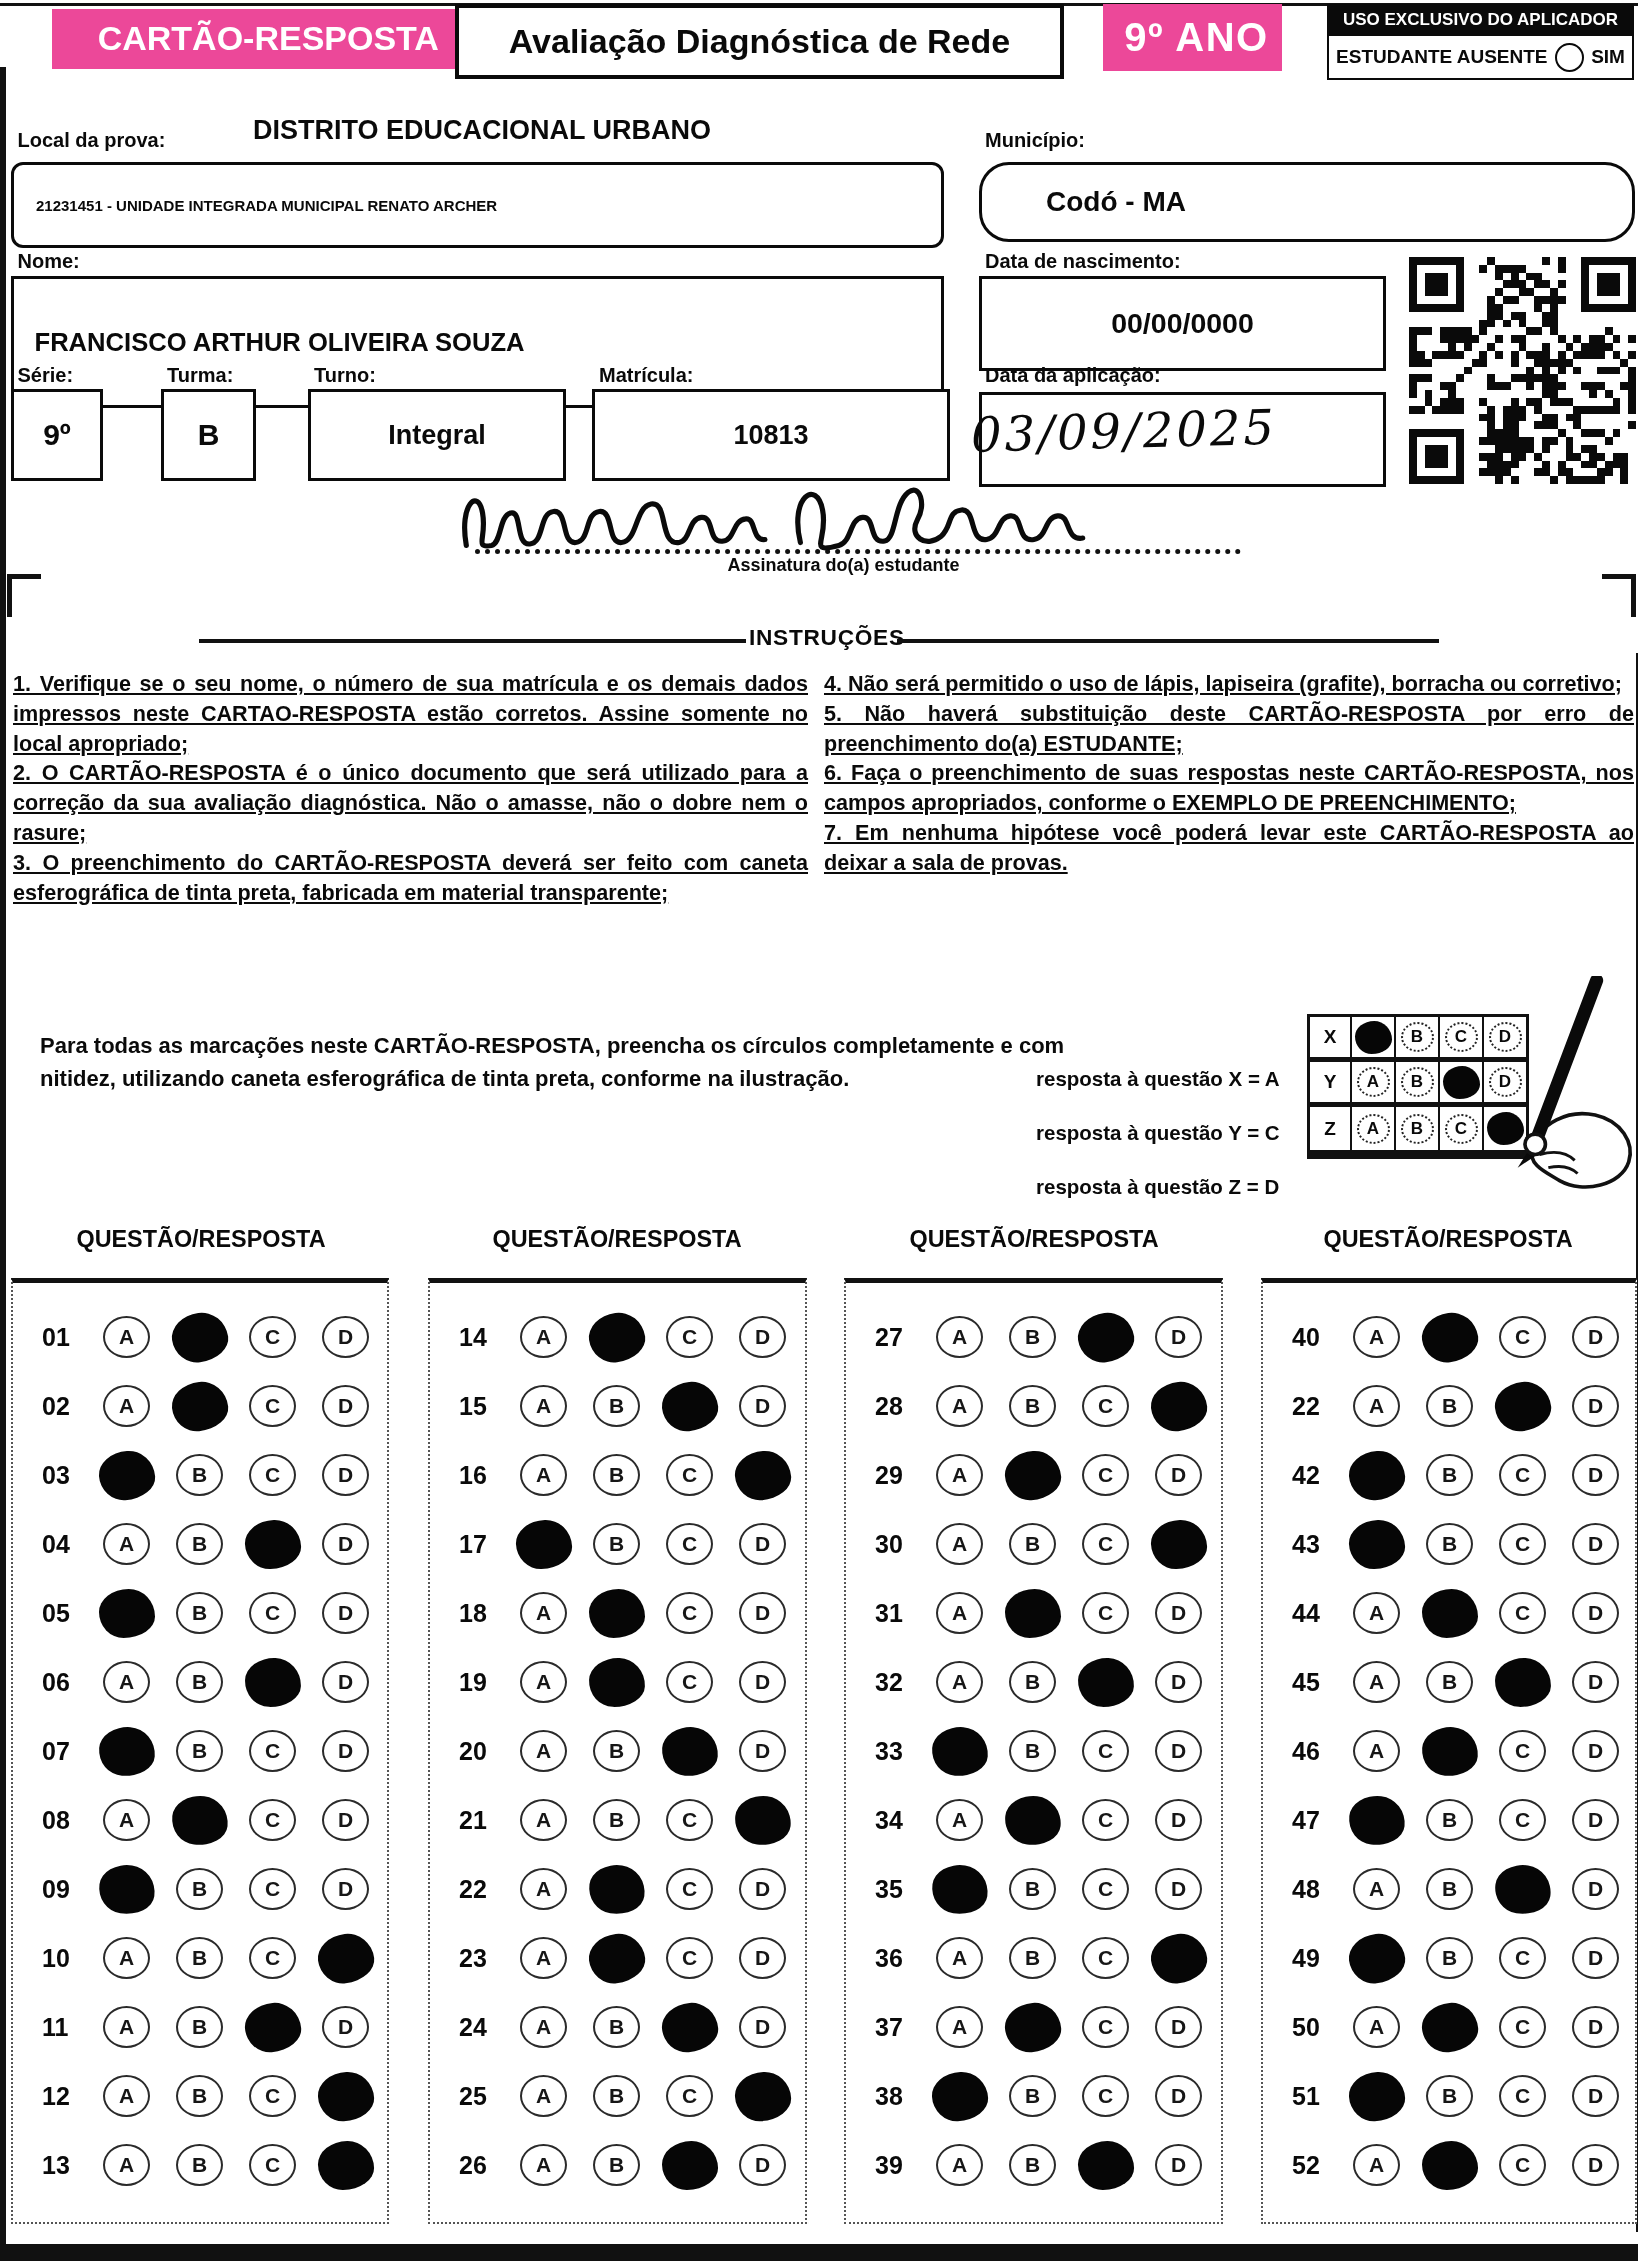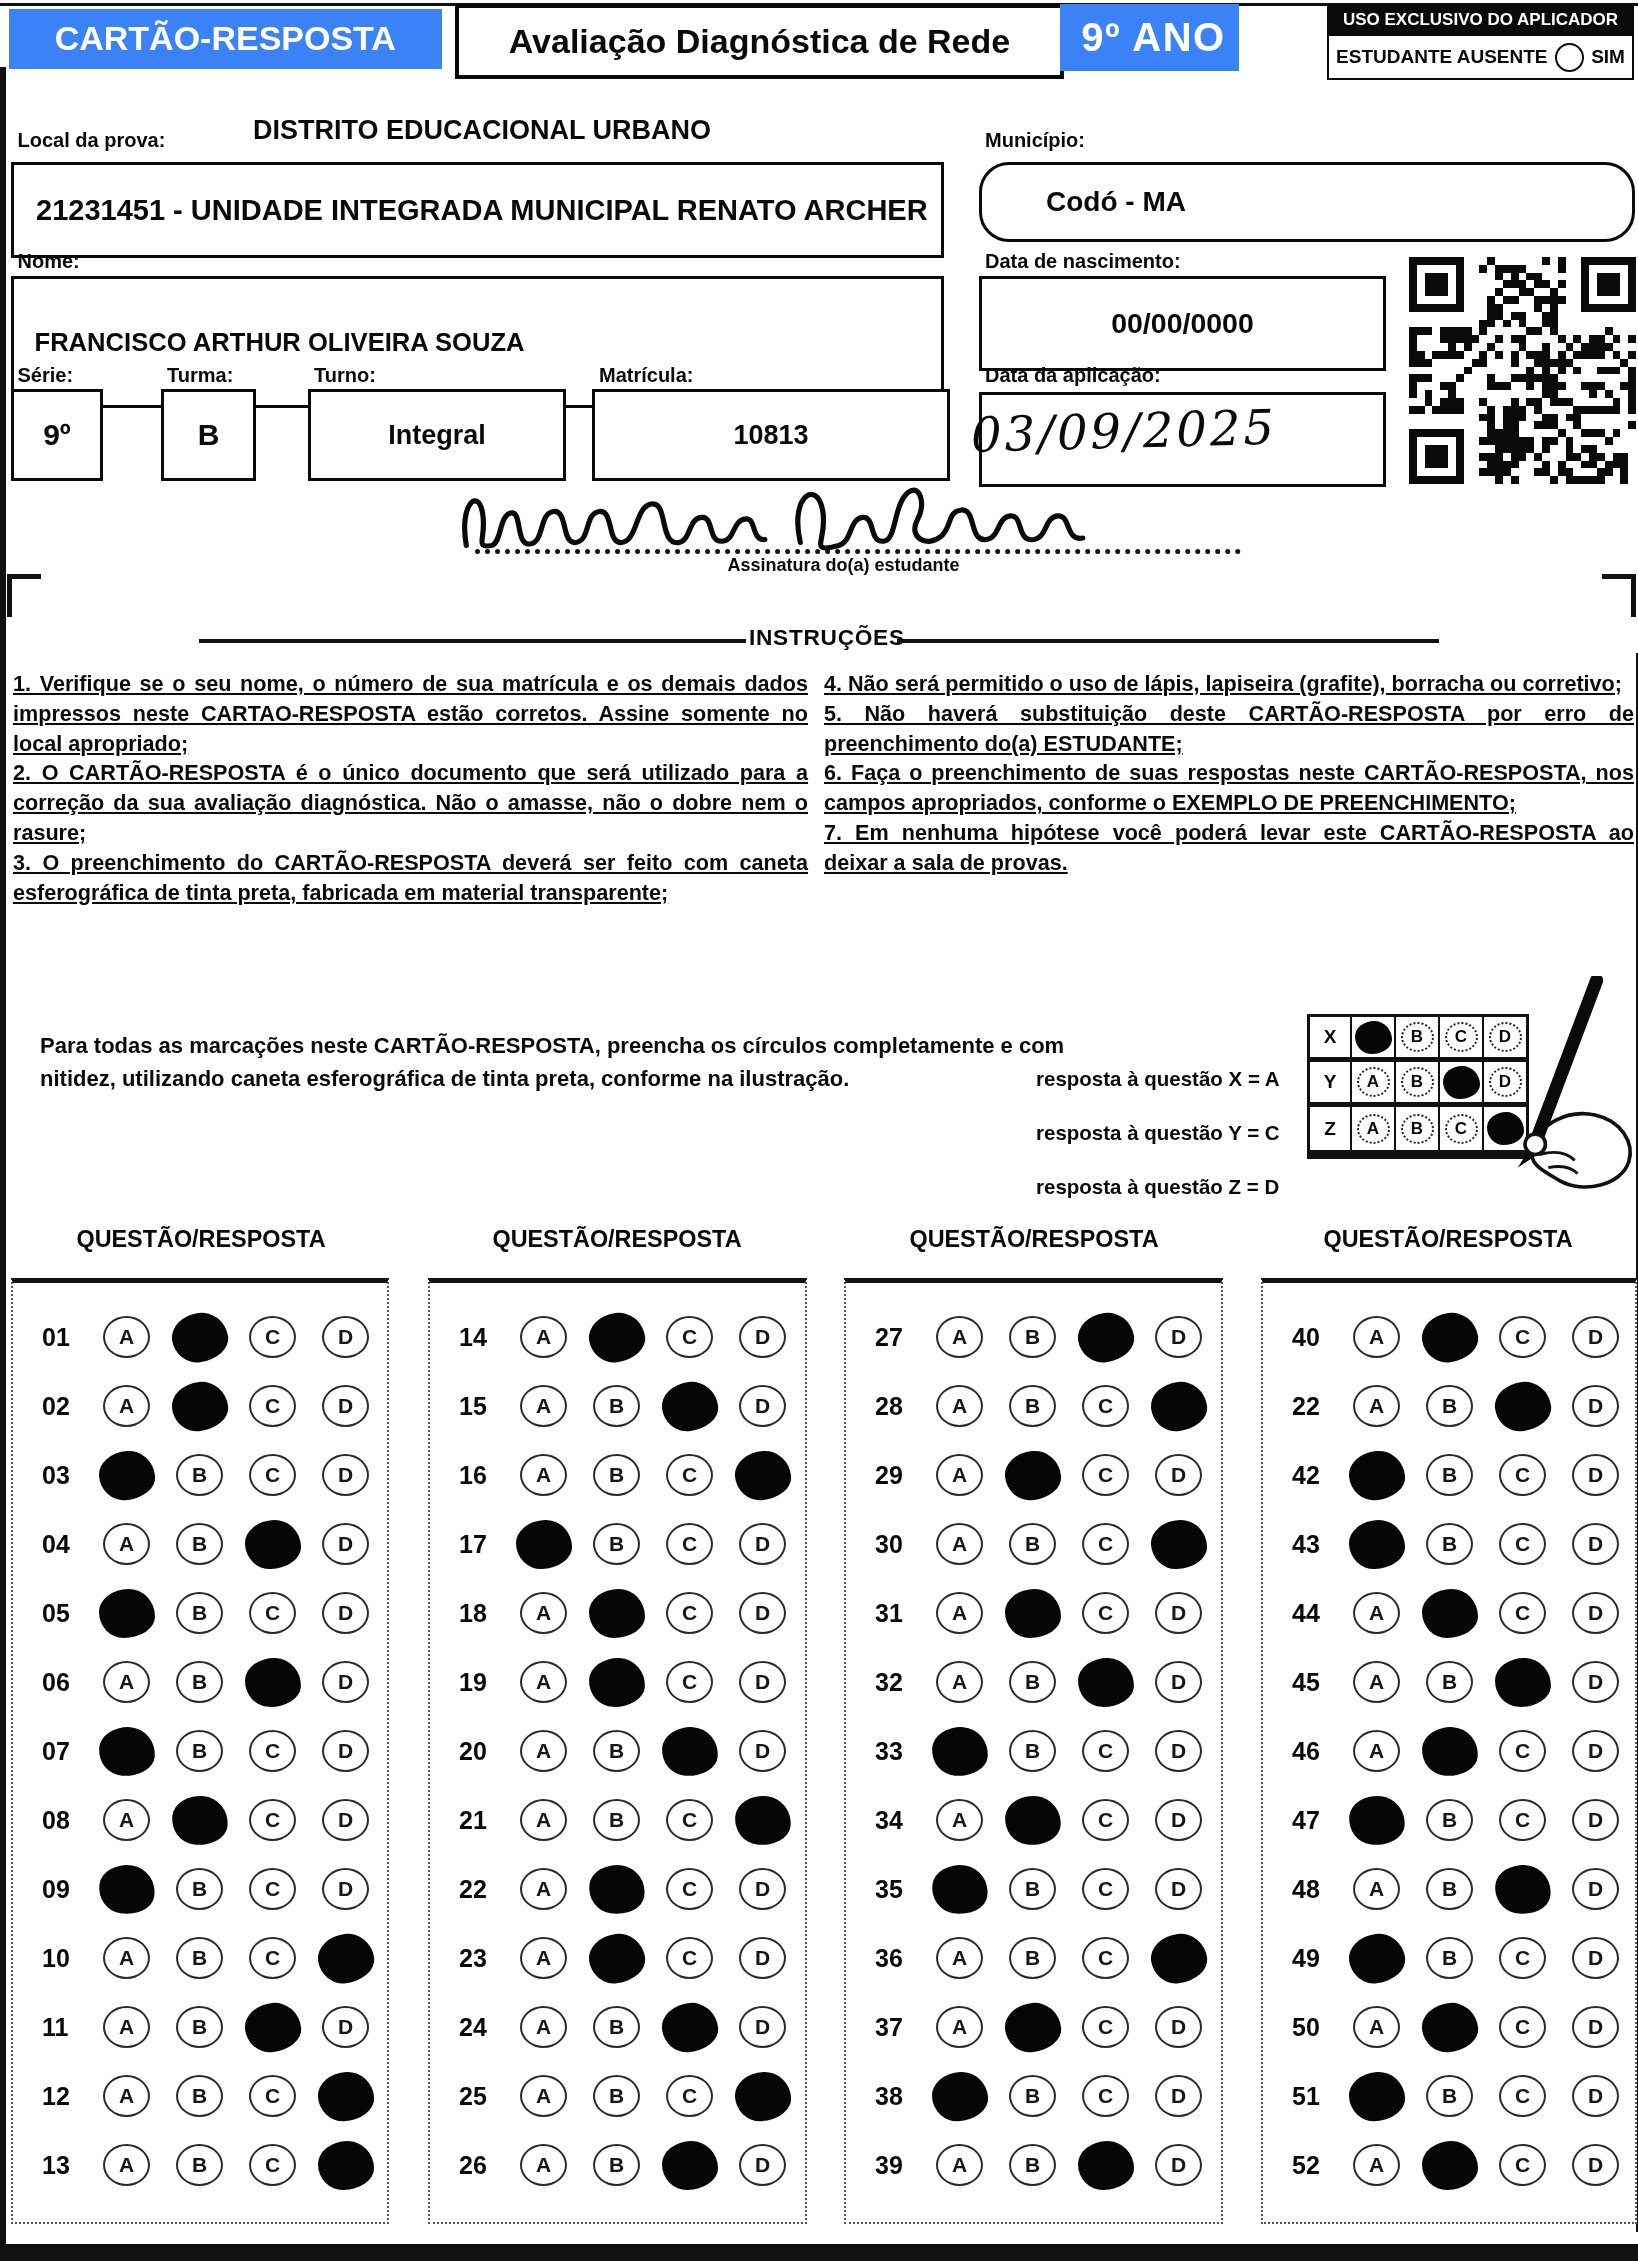--- a/index.html
+++ b/index.html
@@ -5,37 +5,37 @@
   html,body{margin:0;padding:0;background:#e8e8e8;}
   .sheet{position:relative;width:1639px;height:2261px;background:#fff;
          font-family:"Liberation Sans",sans-serif;color:#0a0a0a;overflow:hidden;margin:0 auto;}
   .abs{position:absolute;}
   
   .top-rule{left:0;top:2.9px;width:100%;height:2.9px;background:#111;}
   .edge-left{left:0;top:67px;width:5.8px;height:2194px;background:#111;}
   .edge-right{right:0.7px;top:653px;width:2.2px;height:1579px;background:#111;}
   .edge-bottom{left:5.8px;bottom:0;width:1633px;height:17.5px;background:#111;}
   
-  .hdr-black{background:#3b82f6;color:#fff;display:flex;align-items:center;justify-content:center;}
+  .hdr-black{background:#ec4899;color:#fff;display:flex;align-items:center;justify-content:center;margin-left:43px;}
   #hdr-title{left:8.8px;top:8.8px;width:433px;height:60px;font-size:34px;font-weight:700;}
   #hdr-sub{left:455px;top:4.4px;width:601px;height:67px;border:4.4px solid #0a0a0a;background:#fff;
            display:flex;align-items:center;justify-content:center;font-size:34px;font-weight:700;}
   #hdr-grade{left:1060px;top:4.4px;width:171px;height:67px;font-size:40px;font-weight:700;letter-spacing:1.5px;padding-left:8px;}
   #hdr-uso{left:1327px;top:4.4px;width:307px;}
   .uso-title{height:32px;background:#0a0a0a;color:#fff;font-size:17px;font-weight:700;
              display:flex;align-items:center;justify-content:center;}
   .uso-body{height:42px;border:2.9px solid #0a0a0a;border-top:none;display:flex;align-items:center;
             justify-content:center;gap:7.3px;font-size:19px;font-weight:700;background:#fff;}
   .absent-circle{width:25px;height:25px;border:2.9px solid #0a0a0a;border-radius:50%;display:inline-block;}
   
   .lbl{font-size:20px;font-weight:700;}
   .fbox{border:3.7px solid #0a0a0a;background:#fff;display:flex;align-items:center;}
   .fbox.center{justify-content:center;}
   #val-local{left:241px;top:115px;width:482px;text-align:center;font-size:27px;font-weight:700;}
-  #box-school{left:11px;top:162px;width:933px;height:96px;font-size:29px;font-weight:700;padding-left:22px;box-sizing:border-box;}
+  #box-school{left:11px;top:162px;width:933px;height:86px;font-size:15px;font-weight:700;padding-left:22px;box-sizing:border-box;border-radius:12px;}
   #box-municipio{left:979px;top:162px;width:656px;height:80px;font-size:28px;font-weight:700;padding-left:64px;box-sizing:border-box;border-radius:30px;}
   #box-nome{left:11px;top:276px;width:933px;height:132px;font-size:25.6px;font-weight:700;padding-left:20.5px;box-sizing:border-box;}
   #box-nasc{left:979px;top:276px;width:401px;height:89px;font-size:28.5px;font-weight:700;}
   #box-serie{left:11px;top:389px;width:86px;height:86px;font-size:30px;font-weight:700;}
   #box-turma{left:161px;top:389px;width:89px;height:86px;font-size:30px;font-weight:700;}
   #box-turno{left:308px;top:389px;width:252px;height:86px;font-size:27px;font-weight:700;}
   #box-matricula{left:592px;top:389px;width:352px;height:86px;font-size:27px;font-weight:700;}
   #box-aplic{left:979px;top:392px;width:401px;height:89px;}
   .handwrite{left:971px;top:401px;width:439px;font-size:48px;font-weight:400;
              font-family:"DejaVu Serif",serif;font-style:italic;transform:rotate(-1.5deg);

